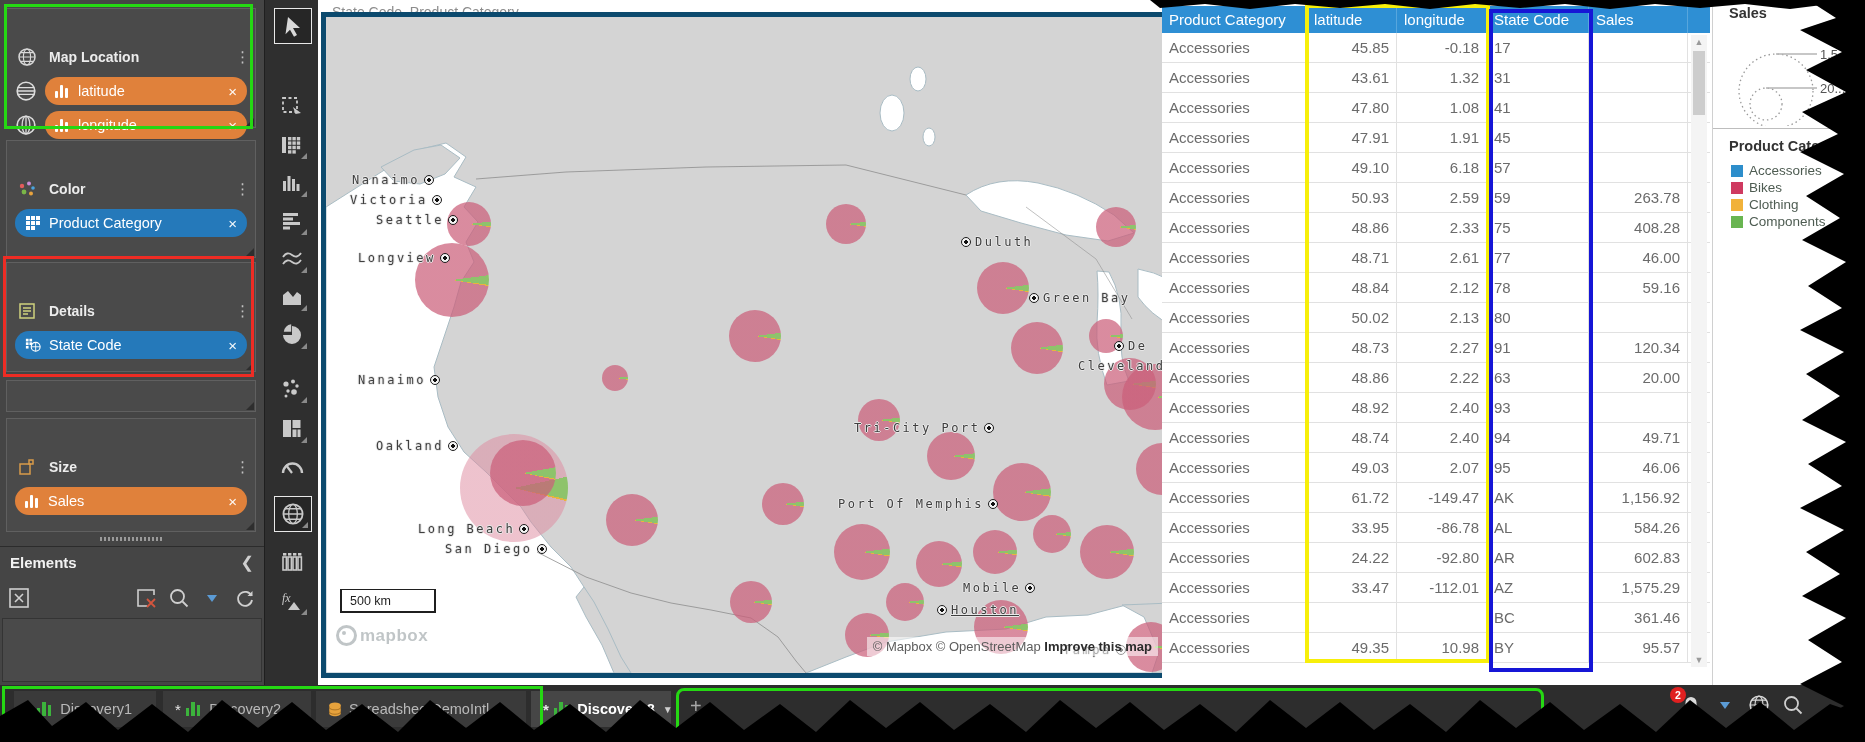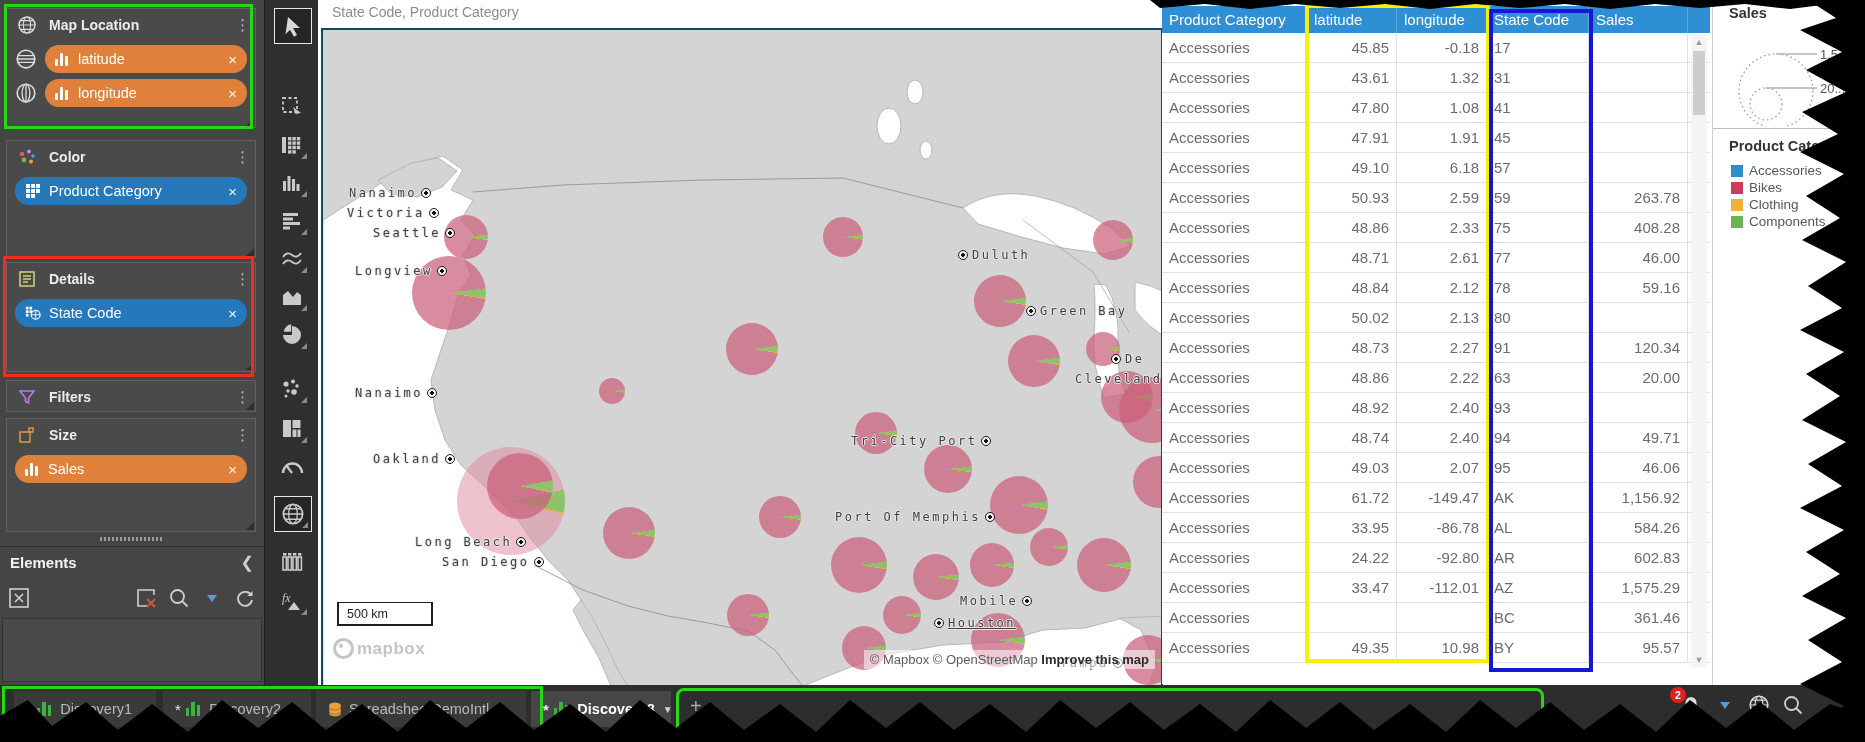--- a/index.html
+++ b/index.html
@@ -1,21 +1,21 @@
 <!DOCTYPE html>
 <html><head>
 <meta charset="utf-8">
 <style>
   html,body{margin:0;padding:0;background:#fff;}
   #app{position:relative;width:1865px;height:742px;overflow:hidden;background:#fff;
        font-family:"Liberation Sans",sans-serif;}
   
   #sidebar{position:absolute;left:0;top:0;width:264px;height:685px;background:#454545;}
   .panel{position:absolute;left:6px;width:250px;background:#4a4a4a;border:1px solid #606060;box-sizing:border-box;}
-  .panel-head{display:flex;align-items:center;height:32px;padding:0 6px 0 10px;}
+  .panel-head{display:flex;align-items:center;height:32px;padding:0 6px 0 10px;margin-top:32px;}
   .panel-head .picon{width:20px;height:20px;margin-right:12px;flex:0 0 auto;color:#d8d8d8;}
   .panel-title{flex:1;color:#ececec;font-size:14px;font-weight:bold;}
   .kebab{color:#c2c2c2;font-size:15px;letter-spacing:0;line-height:6px;width:14px;text-align:center;cursor:pointer;}
   .corner{position:absolute;right:1px;bottom:1px;width:0;height:0;border-left:8px solid transparent;border-bottom:8px solid #2e2e2e;}
   .pill-row{display:flex;align-items:center;margin:4px 8px 6px 8px;}
   .row-icon{width:22px;height:22px;margin-right:8px;color:#dcdcdc;flex:0 0 auto;}
   .pill{flex:1;display:flex;align-items:center;height:28px;border-radius:14px;padding:0 10px;color:#fff;font-size:14.5px;cursor:pointer;}
   .pill .bars{display:inline-flex;align-items:flex-end;height:13px;margin-right:8px;}
   .pill .bars i{display:inline-block;width:3px;background:#fff;margin-right:2px;border-radius:1px;}
   .pill .bars i:nth-child(1){height:7px}.pill .bars i:nth-child(2){height:13px}.pill .bars i:nth-child(3){height:10px}
@@ -36,21 +36,21 @@
   #elements-body{position:absolute;left:2px;top:618px;width:260px;height:64px;background:#4a4a4a;border:1px solid #343434;box-sizing:border-box;}
   
   #toolstrip{position:absolute;left:264px;top:0;width:54px;height:685px;background:#2f2f2f;border-left:1px solid #1f1f1f;}
   .tool{position:absolute;left:9px;width:36px;height:34px;display:flex;align-items:center;justify-content:center;color:#c9c9c9;cursor:pointer;}
   .tool svg{width:24px;height:24px;}
   .tool.sel{border:1px solid #e8e8e8;background:#262626;}
   .tool .tcorner{position:absolute;right:3px;bottom:3px;width:0;height:0;border-left:6px solid transparent;border-bottom:6px solid #8a8a8a;}
   
   #chart{position:absolute;left:318px;top:0;width:844px;height:685px;background:#fff;}
   #chart-title{position:absolute;left:14px;top:4px;font-size:14px;color:#8c8c8c;}
-  #map{position:absolute;left:3px;top:28px;width:838px;height:656px;background:#d4d4d4;overflow:hidden;border:2px solid #0c4a6e;}
+  #map{position:absolute;left:3px;top:12px;width:838px;height:656px;background:#d4d4d4;overflow:hidden;border:5px solid #0c4a6e;}
   #basemap{position:absolute;left:0;top:0;}
   .bubble{position:absolute;border-radius:50%;transform:translate(-50%,-50%);}
   .city{position:absolute;white-space:nowrap;font-family:"DejaVu Sans Mono",monospace;font-size:12px;letter-spacing:2.5px;color:#3f3f3f;
         text-shadow:1px 0 0 #e8e8e8,-1px 0 0 #e8e8e8,0 1px 0 #e8e8e8,0 -1px 0 #e8e8e8;}
   .cdot{display:inline-block;width:8px;height:8px;border:1.6px solid #1c1c1c;border-radius:50%;
         background:radial-gradient(circle,#111 0 1.8px,#f4f4f4 1.9px);vertical-align:-1px;margin:0 4px;}
   #scalebox{position:absolute;left:14px;top:572px;width:96px;height:24px;background:#fff;border:2px solid #1f1f1f;border-top-width:1px;
         box-sizing:border-box;display:flex;align-items:center;padding-left:8px;font-size:12.5px;color:#1f1f1f;}
   #mapbox-logo{position:absolute;left:10px;top:608px;display:flex;align-items:center;opacity:.85;}
   #mapbox-logo .ring{width:15px;height:15px;border:3px solid #b6bcbe;border-radius:50%;margin-right:3px;position:relative;}

